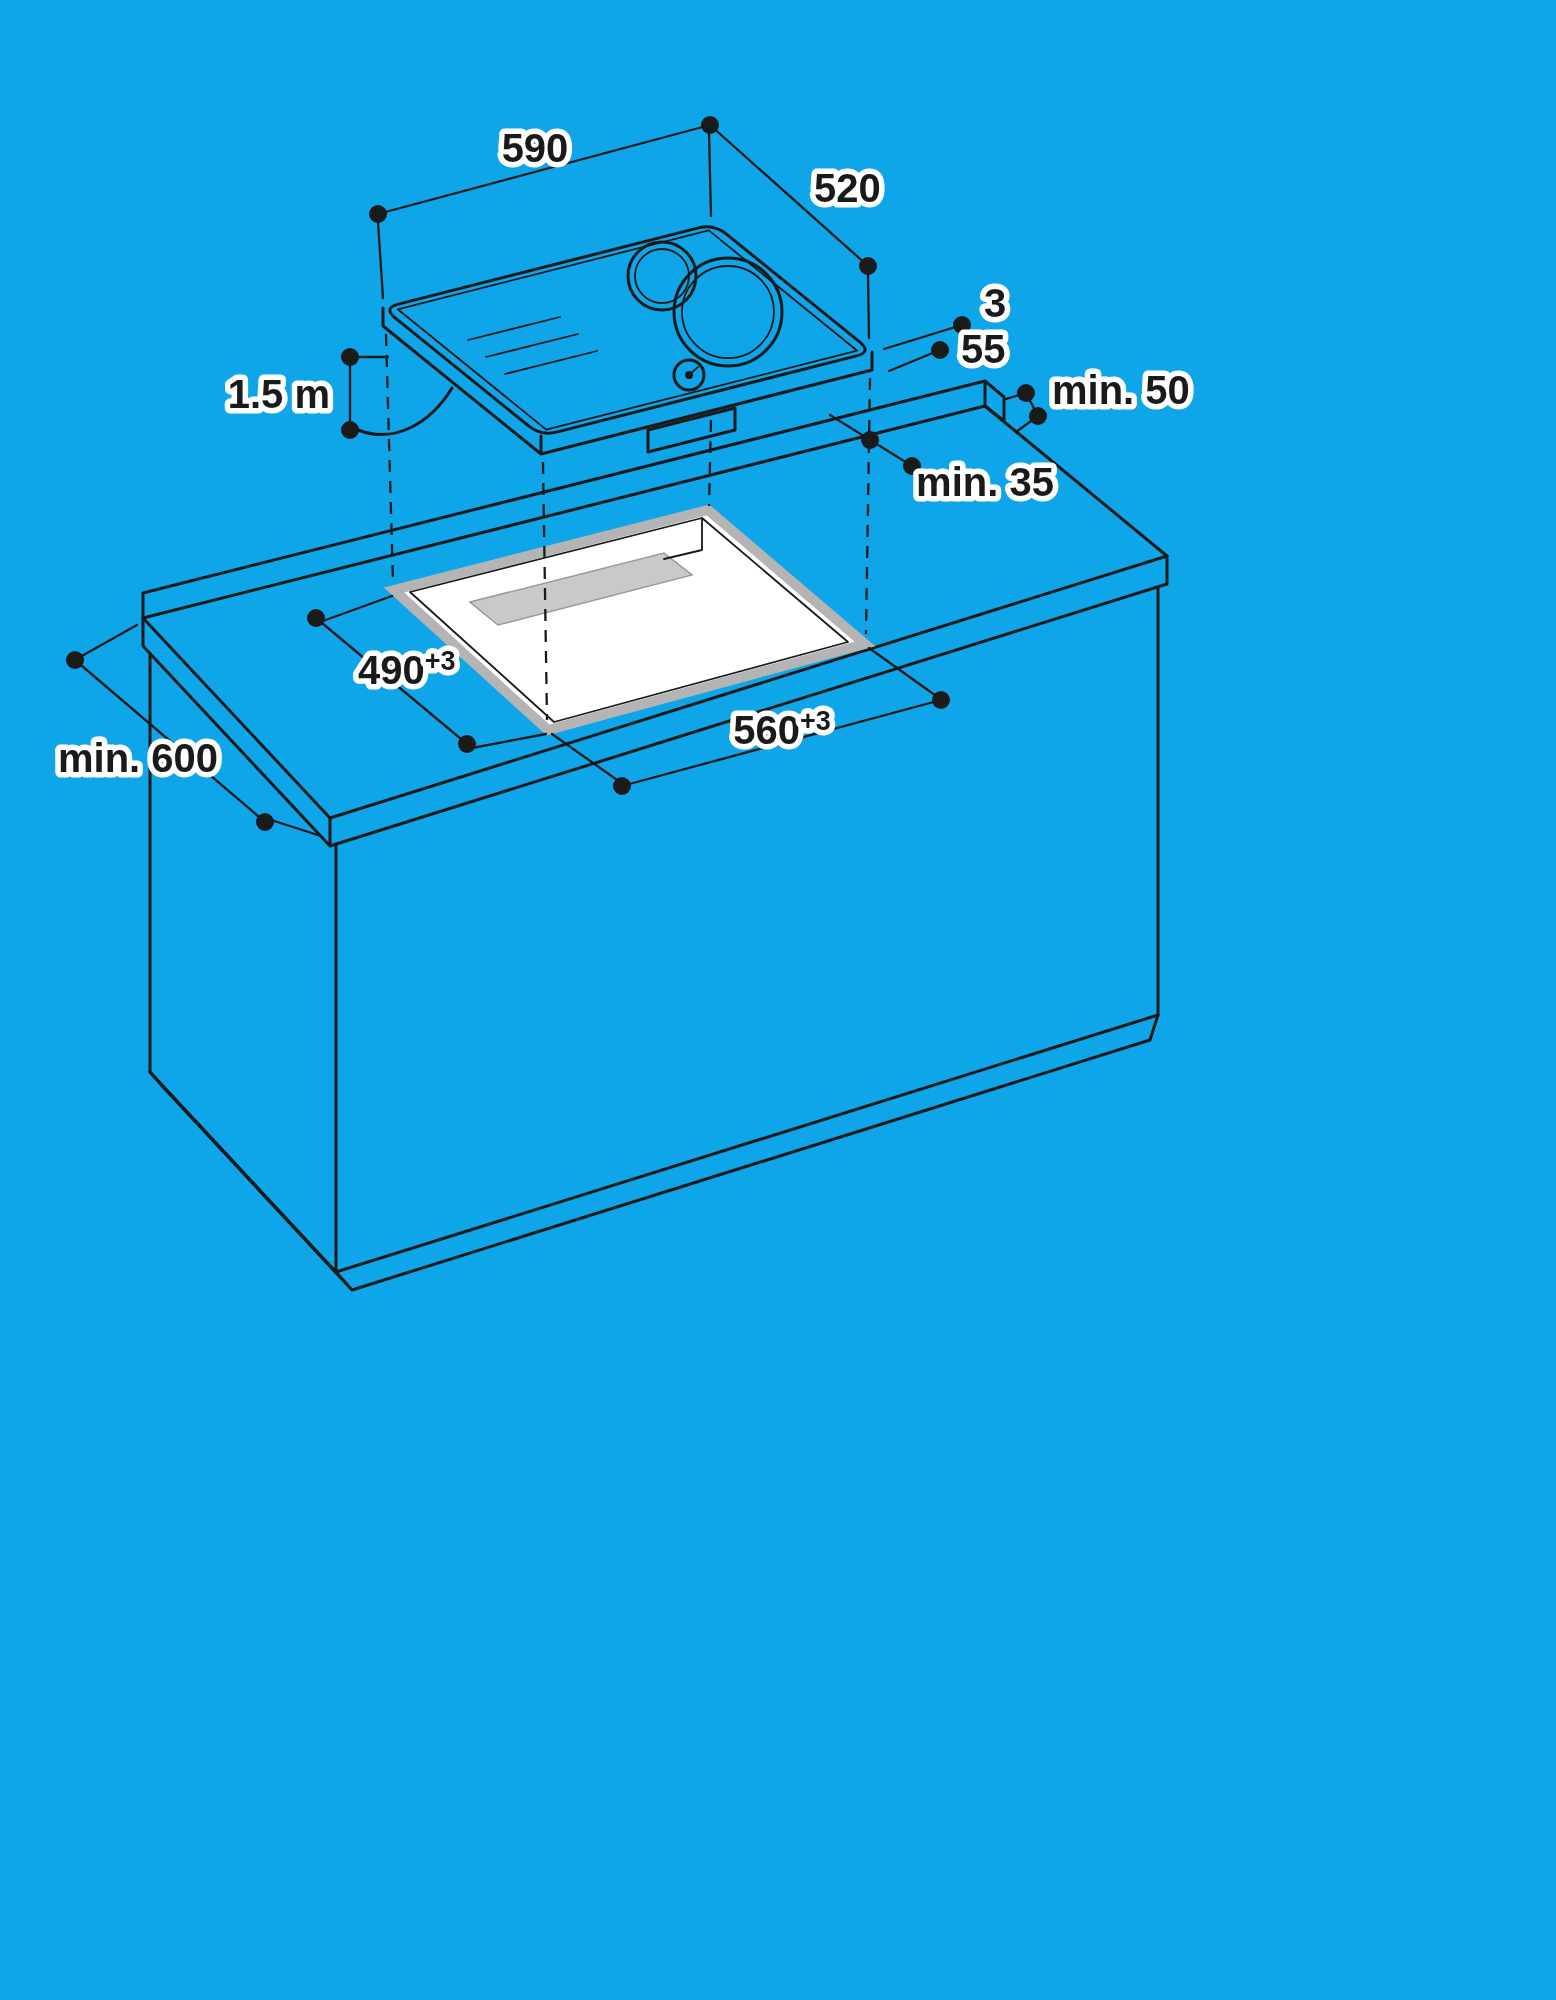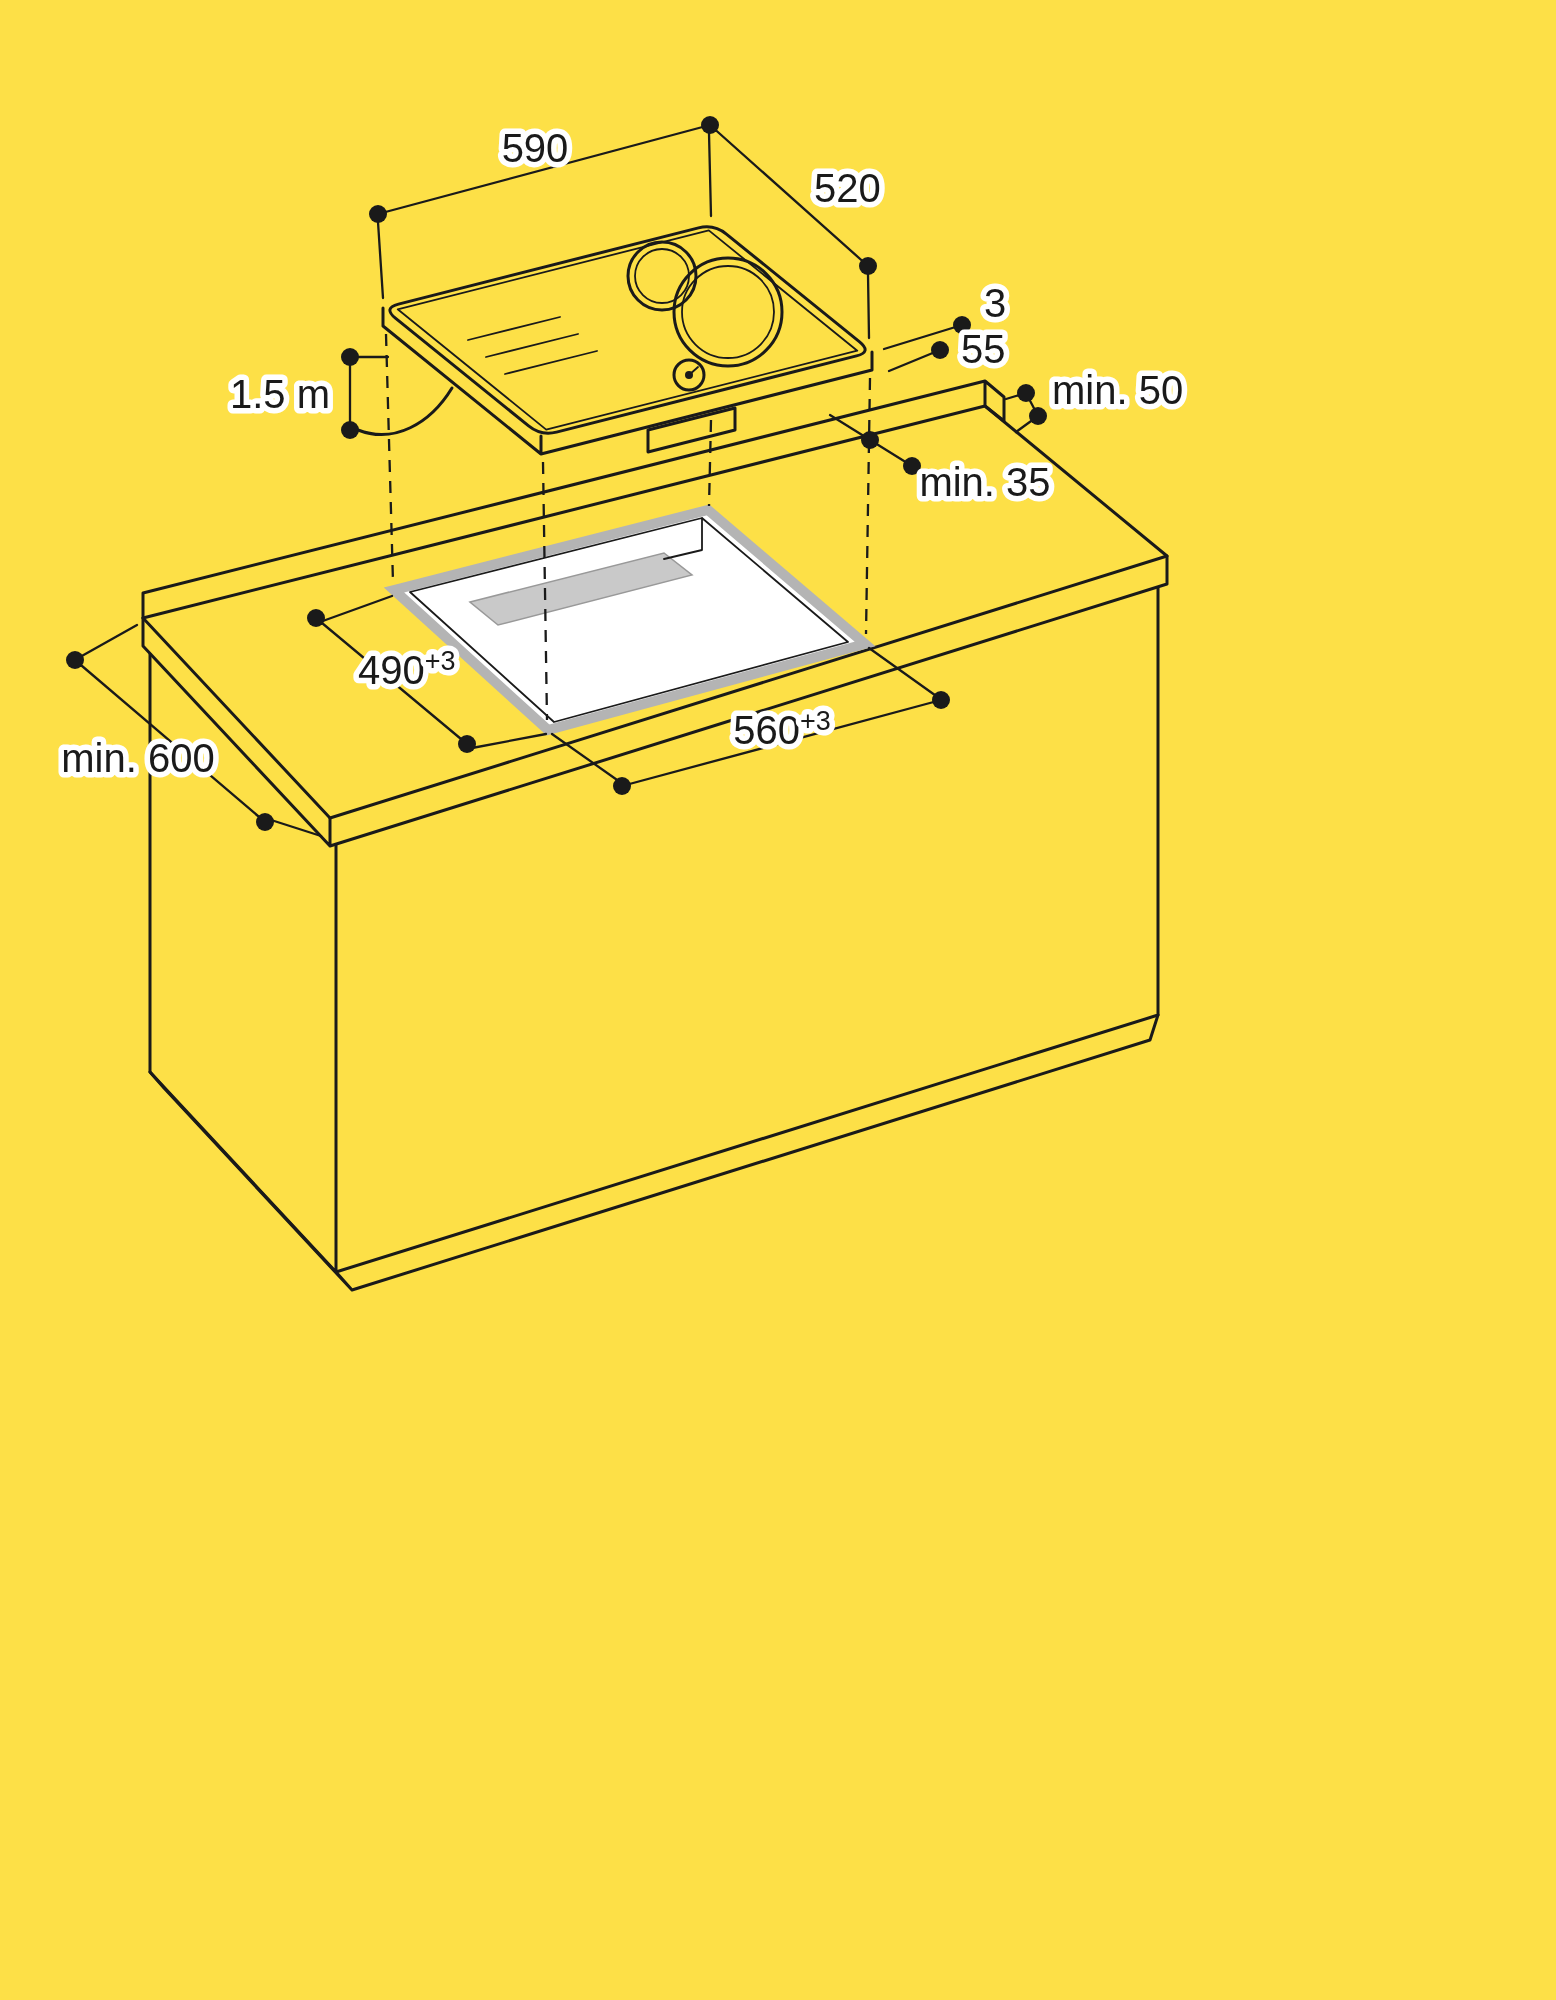--- a/index.html
+++ b/index.html
@@ -1,16 +1,16 @@
 <!DOCTYPE html>
 <html><head>
 <meta charset="utf-8">
 <style>
   html,body { margin:0; padding:0; background:#ffffff; }
-  .sheet { position:relative; width:1556px; height:2000px; background:#fde047; overflow:hidden; }
+  .sheet { position:relative; width:1556px; height:2000px; background:#0ea5e9; overflow:hidden;font-weight:bold; }
   svg { display:block; }
   .line  { stroke:currentColor; fill:none; stroke-width:3;   stroke-linejoin:round; stroke-linecap:round; }
   .thin  { stroke:currentColor; fill:none; stroke-width:1.8; stroke-linejoin:round; stroke-linecap:round; }
   .dim   { stroke:currentColor; fill:none; stroke-width:2.3; stroke-linecap:round; }
   .dash  { stroke:currentColor; fill:none; stroke-width:2.3; stroke-dasharray:12 9; }
   .dot   { fill:currentColor; stroke:none; }
   text   { font-family:"Liberation Sans", sans-serif; font-size:40px; fill:currentColor;
            paint-order:stroke; stroke:#ffffff; stroke-width:11px; stroke-linejoin:round; }
   .sup   { font-size:27px; }
 </style>

